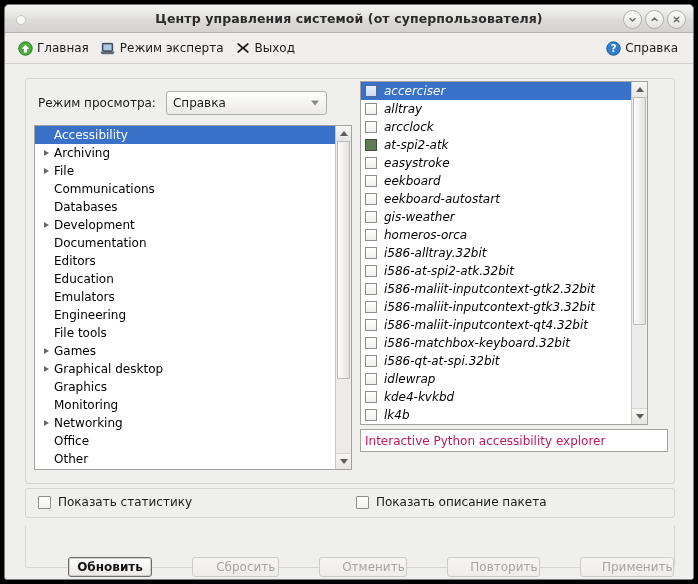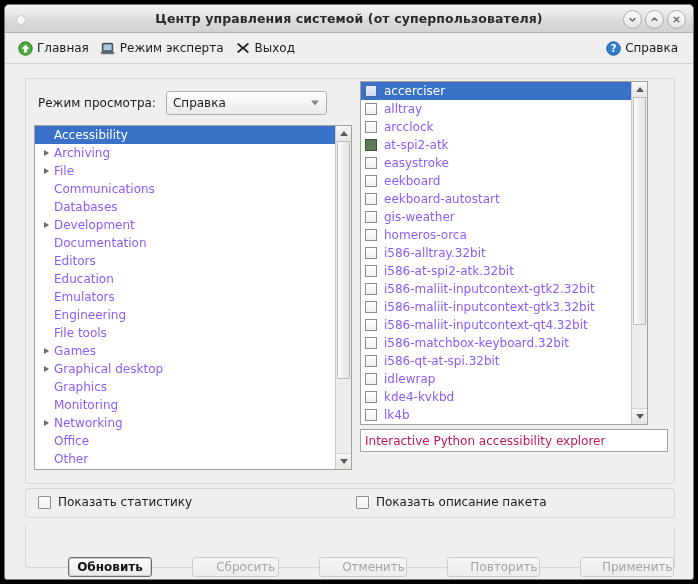--- a/index.html
+++ b/index.html
@@ -180,32 +180,33 @@
     left: 8px;
     top: 46px;
     width: 318px;
     height: 345px;
   }
   #pkg-box {
     left: 334px;
     top: 2px;
     width: 288px;
     height: 344px;
+    font-style: italic;
   }
   .list-inner {
     flex: 1 1 auto;
     overflow: hidden;
     position: relative;
   }
   .row {
     height: 18px;
     display: flex;
     align-items: center;
     font-size: 12px;
-    color: #8b5cf6;
+    color: #000000;
     padding-left: 4px;
     white-space: nowrap;
     box-sizing: border-box;
   }
   .row.selected {
     background: #3a71c8;
     color: #ffffff;
   }
   .twisty {
     width: 15px;

